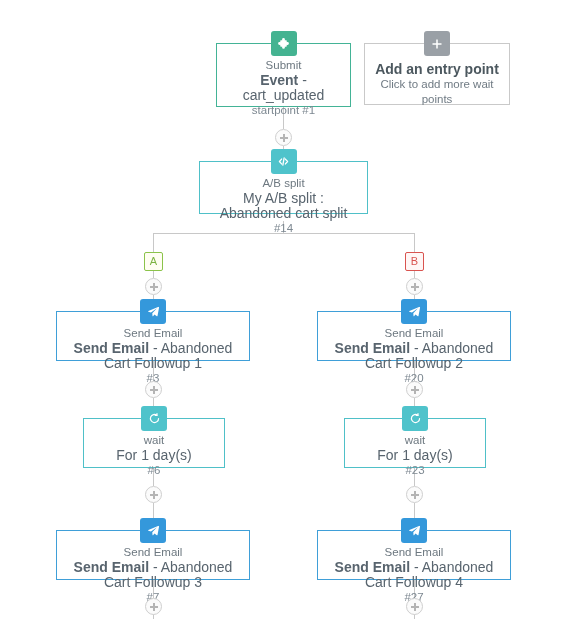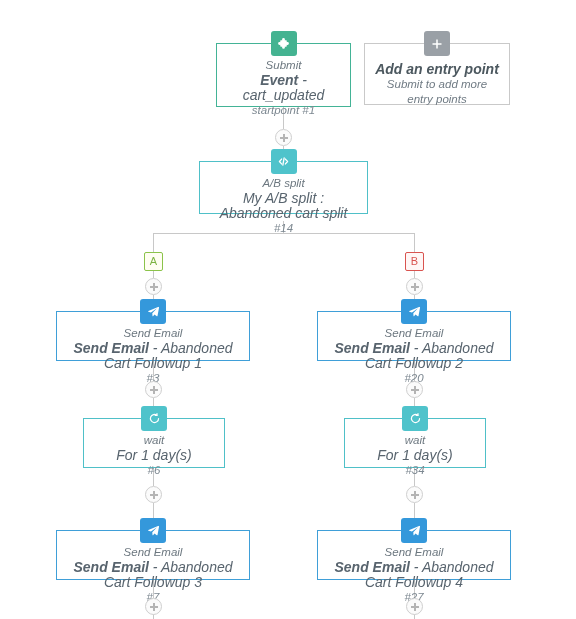--- a/index.html
+++ b/index.html
@@ -65,21 +65,20 @@
   .node {
     position: absolute;
     box-sizing: border-box;
     background: #ffffff;
     border: 1px solid #3f9fd8;
     padding: 14px 8px 4px 8px;
     text-align: center;
     color: #58646e;
     font-size: 11.5px;
     line-height: 15px;
-    font-style: italic;
   }
   .node.teal   { border-color: #4fc0c8; }
   .node.green  { border-color: #43b396; }
   .node.gray   { border-color: #c9c9c9; }
 
   
   .node-icon {
     position: absolute;
     top: -13px;
     left: 50%;
@@ -195,21 +194,21 @@
     <span class="node-id">startpoint #1</span>
   </div>
 
   <div class="node gray entry" style="left:364px; top:43px; width:146px; height:62px;">
     <span class="node-icon icon-gray">
       <svg width="12" height="12" viewBox="0 0 24 24" fill="#ffffff">
         <path d="M10.5 3h3v7.5H21v3h-7.5V21h-3v-7.5H3v-3h7.5V3z"></path>
       </svg>
     </span>
     <span class="entry-title">Add an entry point</span>
-    <span class="entry-sub">Submit to add more entry points</span>
+    <span class="entry-sub">Click to add more wait points</span>
   </div>
 
   <div class="plus-node" style="left:275px; top:129px;"></div>
 
   <div class="node teal" style="left:199px; top:161px; width:169px; height:53px;">
     <span class="node-icon icon-teal">
       <svg width="13" height="13" viewBox="0 0 24 24" fill="none" stroke="#ffffff" stroke-width="2.4" stroke-linecap="round" stroke-linejoin="round">
         <path d="M8.5 7.5L4.5 12l4 4.5"></path>
         <path d="M15.5 7.5L19.5 12l-4 4.5"></path>
         <path d="M13.2 5.5l-2.4 13"></path>
@@ -265,21 +264,21 @@
 
   <div class="node teal" style="left:344px; top:418px; width:142px; height:50px;">
     <span class="node-icon icon-teal">
       <svg width="13" height="13" viewBox="0 0 24 24" fill="none" stroke="#ffffff" stroke-width="2.2" stroke-linecap="round">
         <path d="M19.5 12a7.5 7.5 0 1 1-3.1-6.1"></path>
         <path d="M16.6 2.9v3.4h-3.4"></path>
       </svg>
     </span>
     <span class="node-title">wait</span>
     <span class="node-sub">For 1 day(s)</span>
-    <span class="node-id">#34</span>
+    <span class="node-id">#23</span>
   </div>
 
   <div class="plus-node" style="left:145px; top:486px;"></div>
   <div class="plus-node" style="left:406px; top:486px;"></div>
 
   <div class="node" style="left:56px; top:530px; width:194px; height:50px;">
     <span class="node-icon icon-blue">
       <svg width="13" height="13" viewBox="0 0 24 24" fill="#ffffff">
         <path d="M21.5 3.2L2.6 11.1c-.7.3-.65 1.3.07 1.52l4.6 1.43 11.1-8.1-8.6 9.2.38 5.18c.04.55.74.77 1.08.33l2.5-3.2 4.4 3.2c.47.34 1.14.08 1.25-.5l2.9-15.6c.12-.65-.54-1.2-1.15-.95z"></path>
       </svg>

